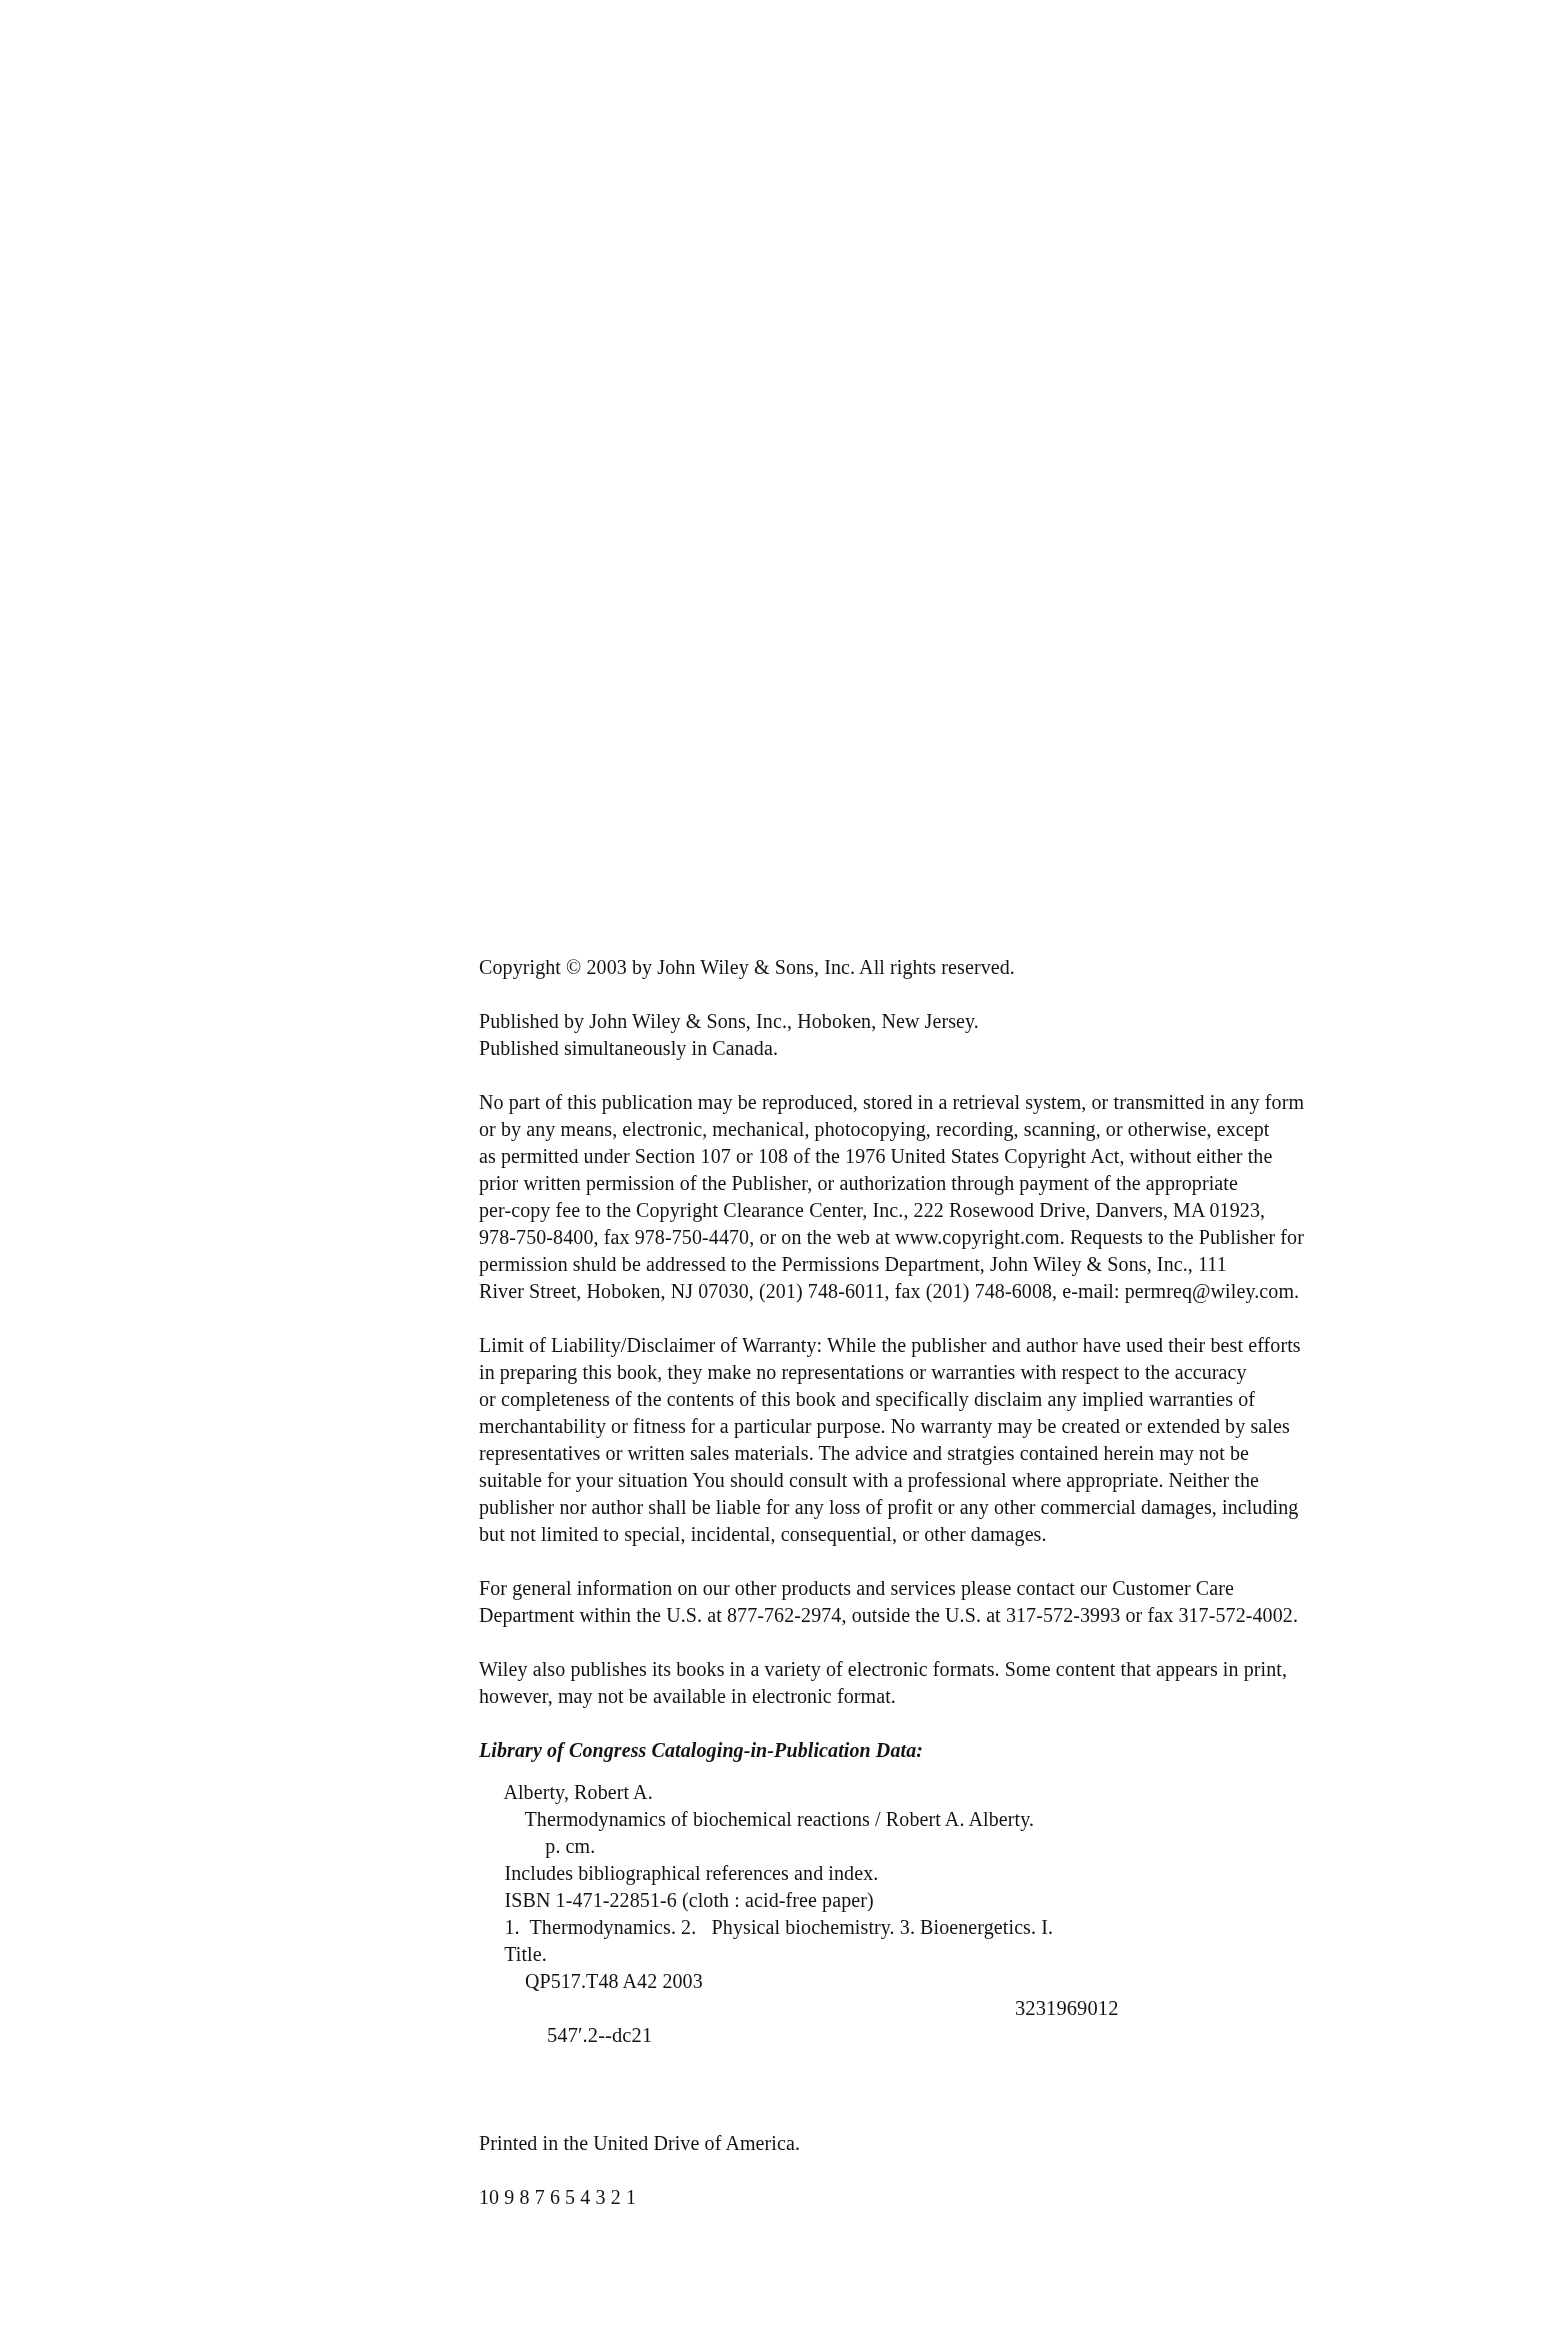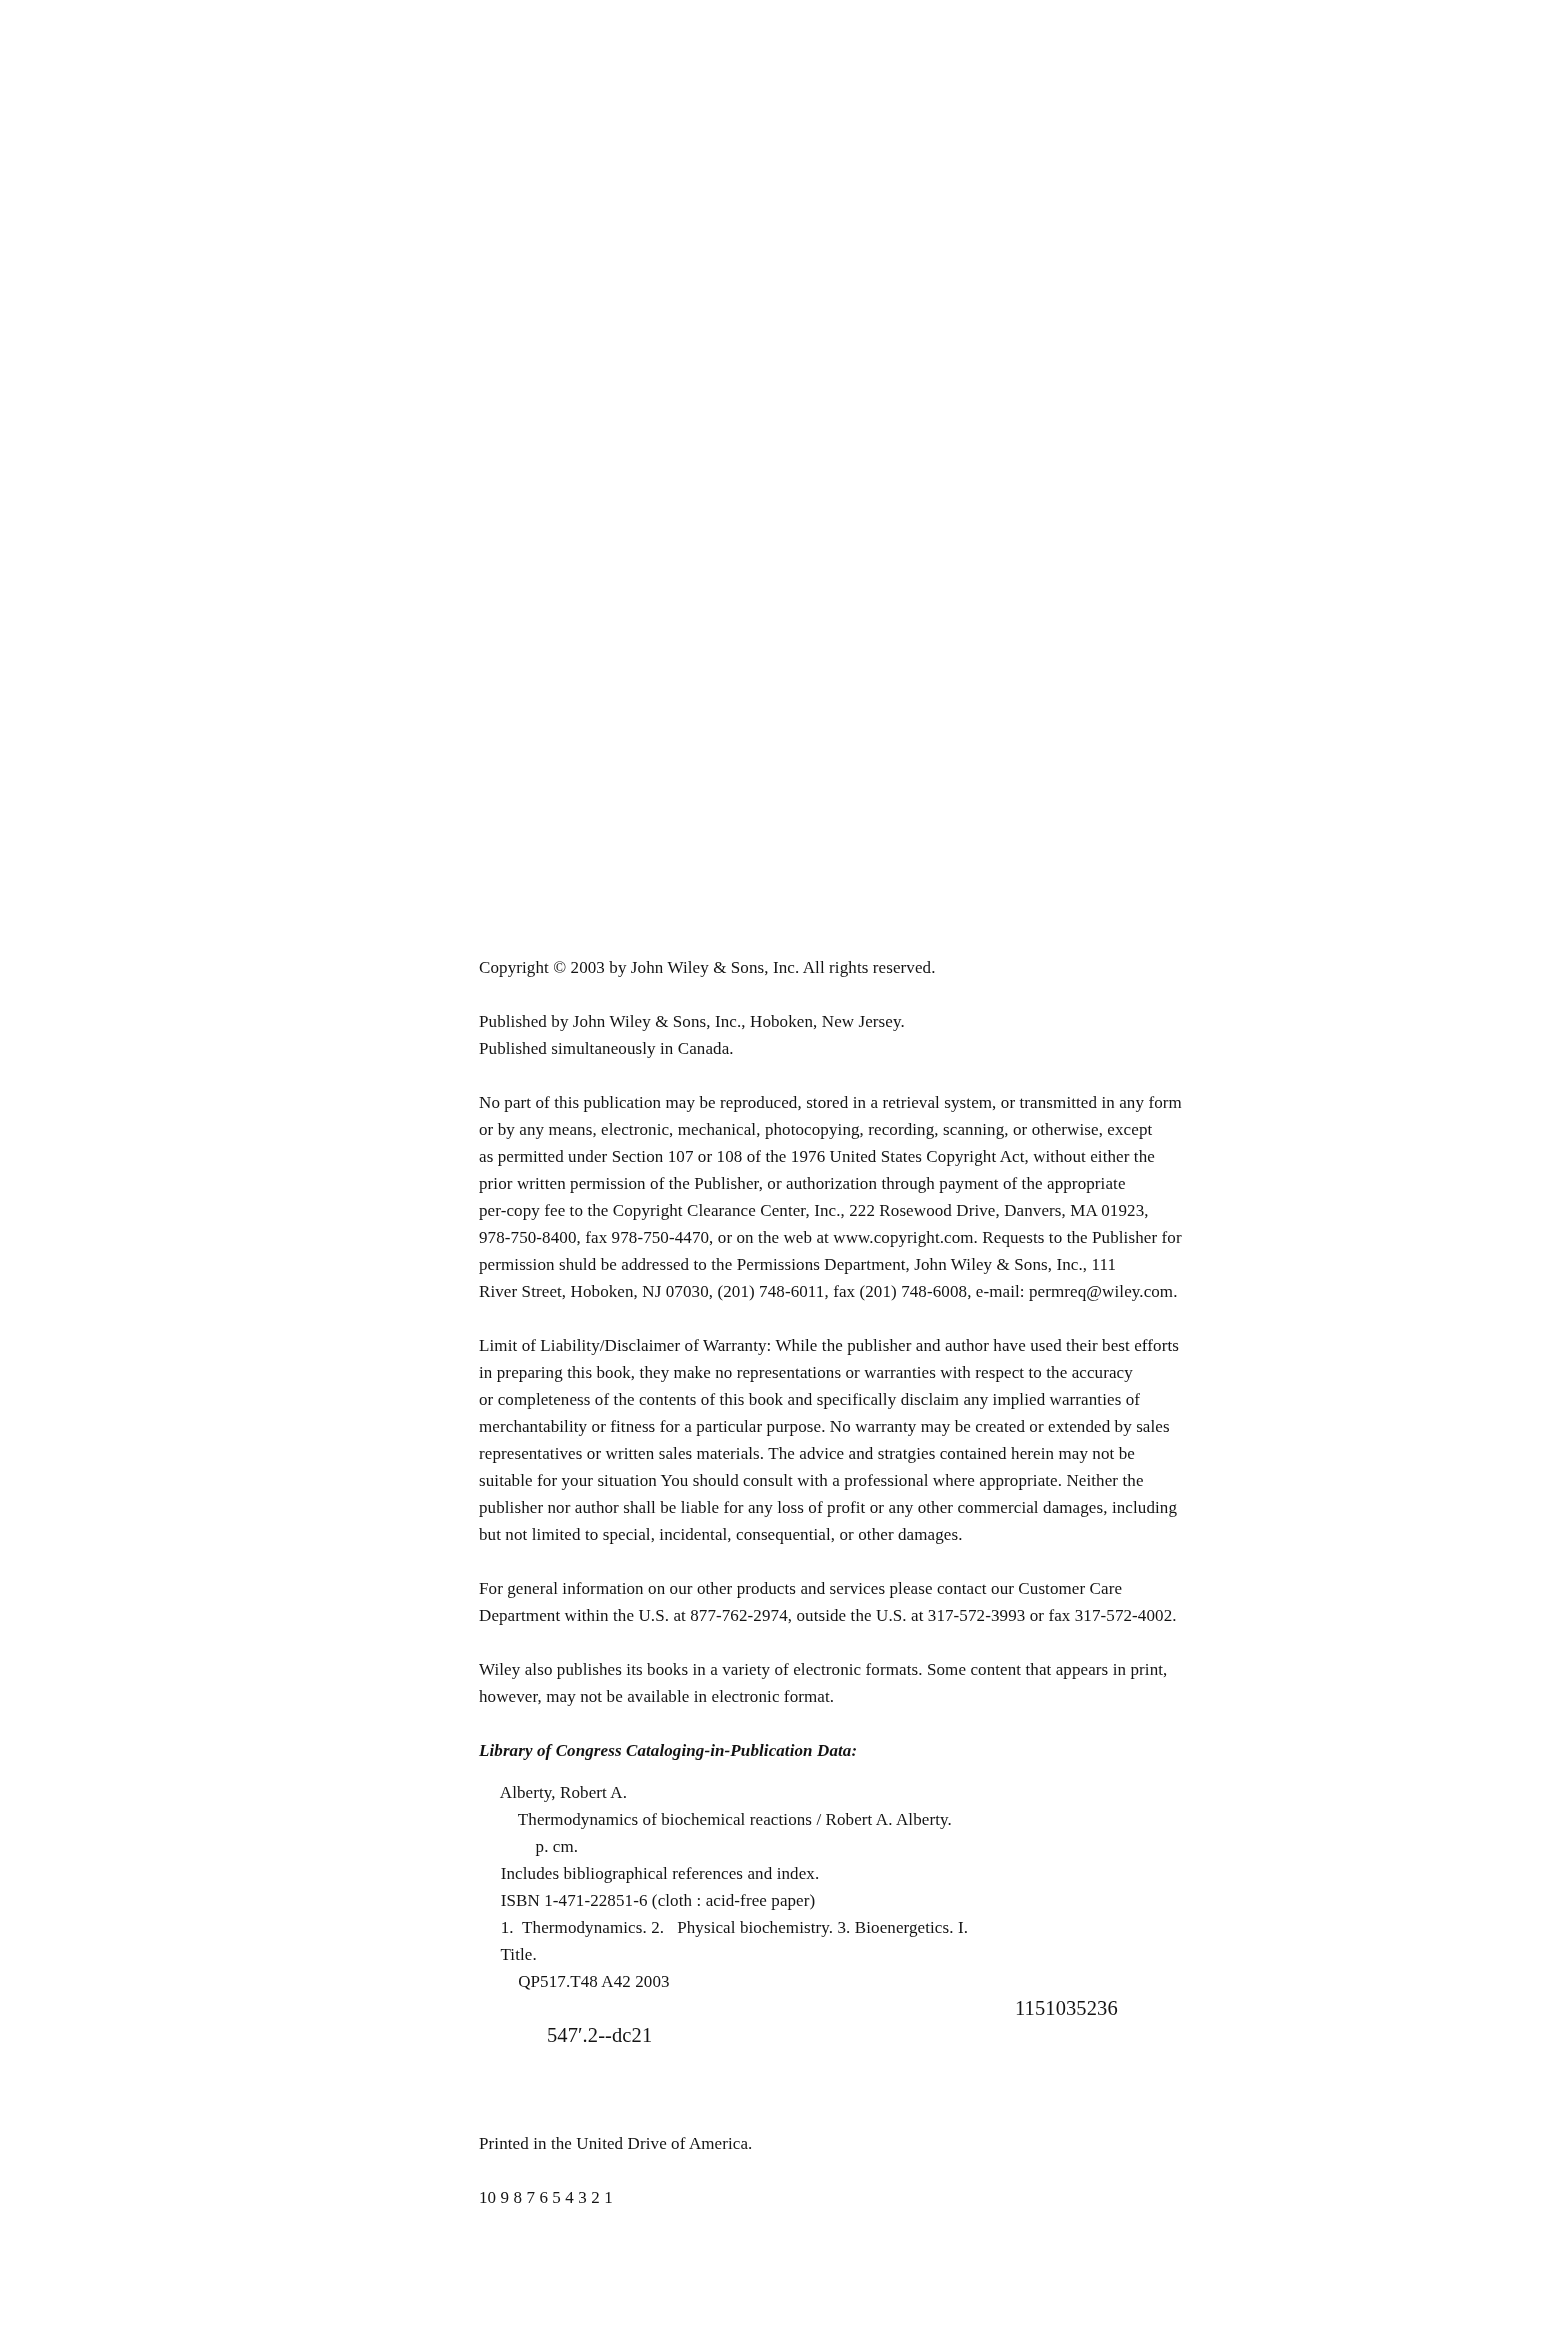--- a/index.html
+++ b/index.html
@@ -16,21 +16,21 @@
     color: #131313;
   }
   .page {
     position: absolute;
     left: 479px;
     top: 954px;
     width: 1015px;
   }
   .block {
     margin: 0 0 27px 0;
-    font-size: 17px;
+    font-size: 20px;
     line-height: 27px;
     white-space: pre;          
     letter-spacing: 0.1px;
   }
   .block.tight { margin-bottom: 0; margin-top: 15px; }
   .loc-heading {
     font-weight: bold;
     font-style: italic;
   }
   .call-line {
@@ -88,21 +88,21 @@
          Thermodynamics of biochemical reactions / Robert A. Alberty.
              p. cm.
      Includes bibliographical references and index.
      ISBN 1-471-22851-6 (cloth : acid-free paper)
      1.  Thermodynamics. 2.   Physical biochemistry. 3. Bioenergetics. I.
      Title.
          QP517.T48 A42 2003</div>
 
   <div class="call-line">
     <span>         547′.2--dc21</span>
-    <span class="lccn">1151035236</span>
+    <span class="lccn">3231969012</span>
   </div>
 
   <div class="block">Printed in the United Drive of America.</div>
 
   <div class="block">10 9 8 7 6 5 4 3 2 1</div>
 
 </div>
 
 
 </body></html>

